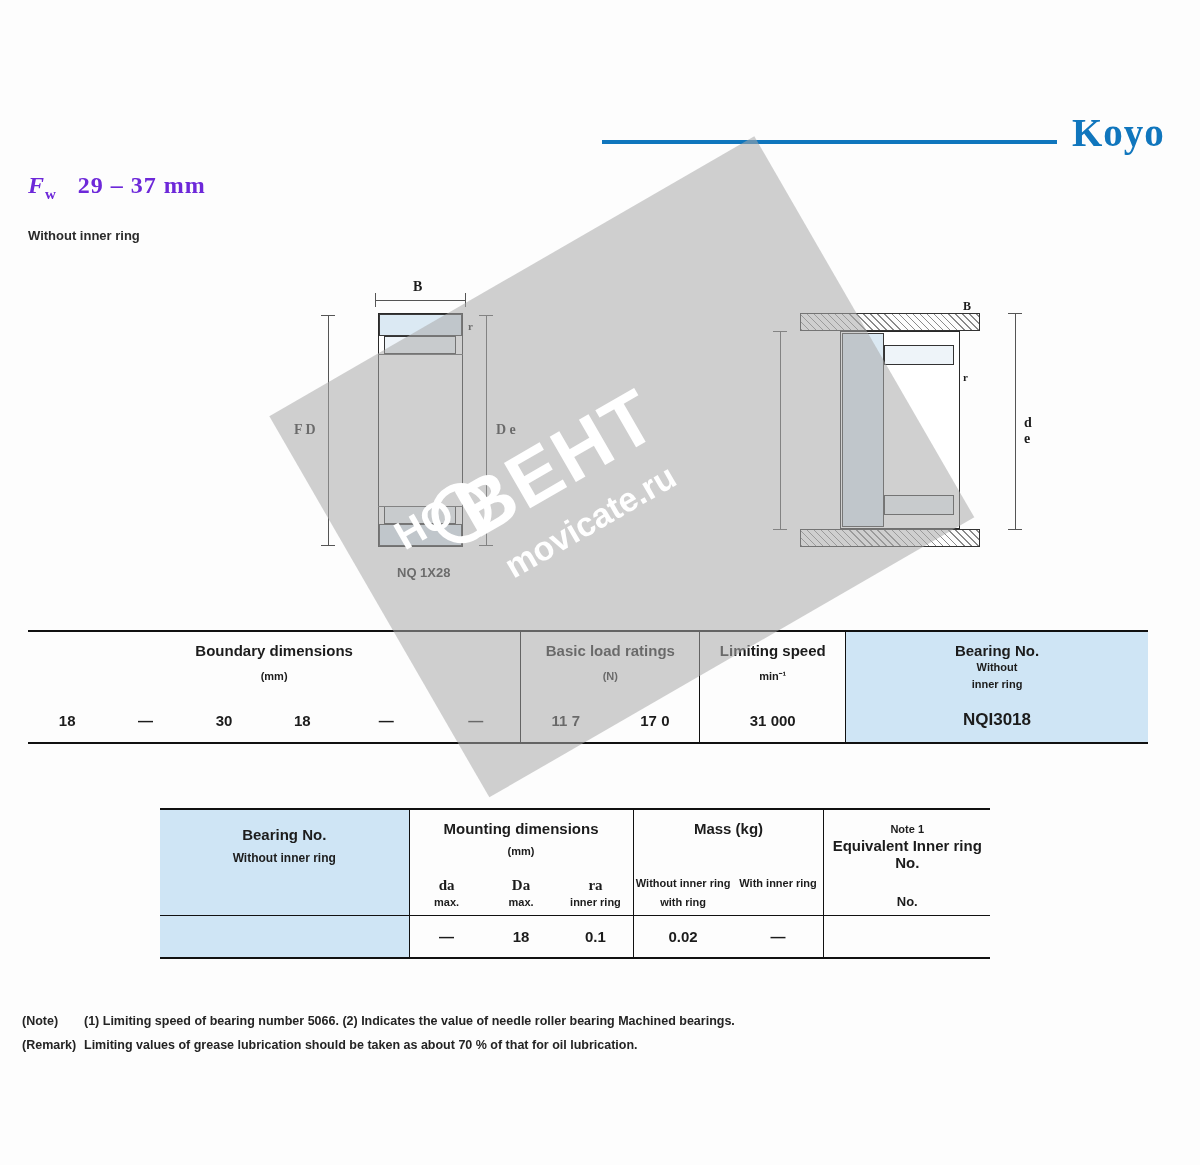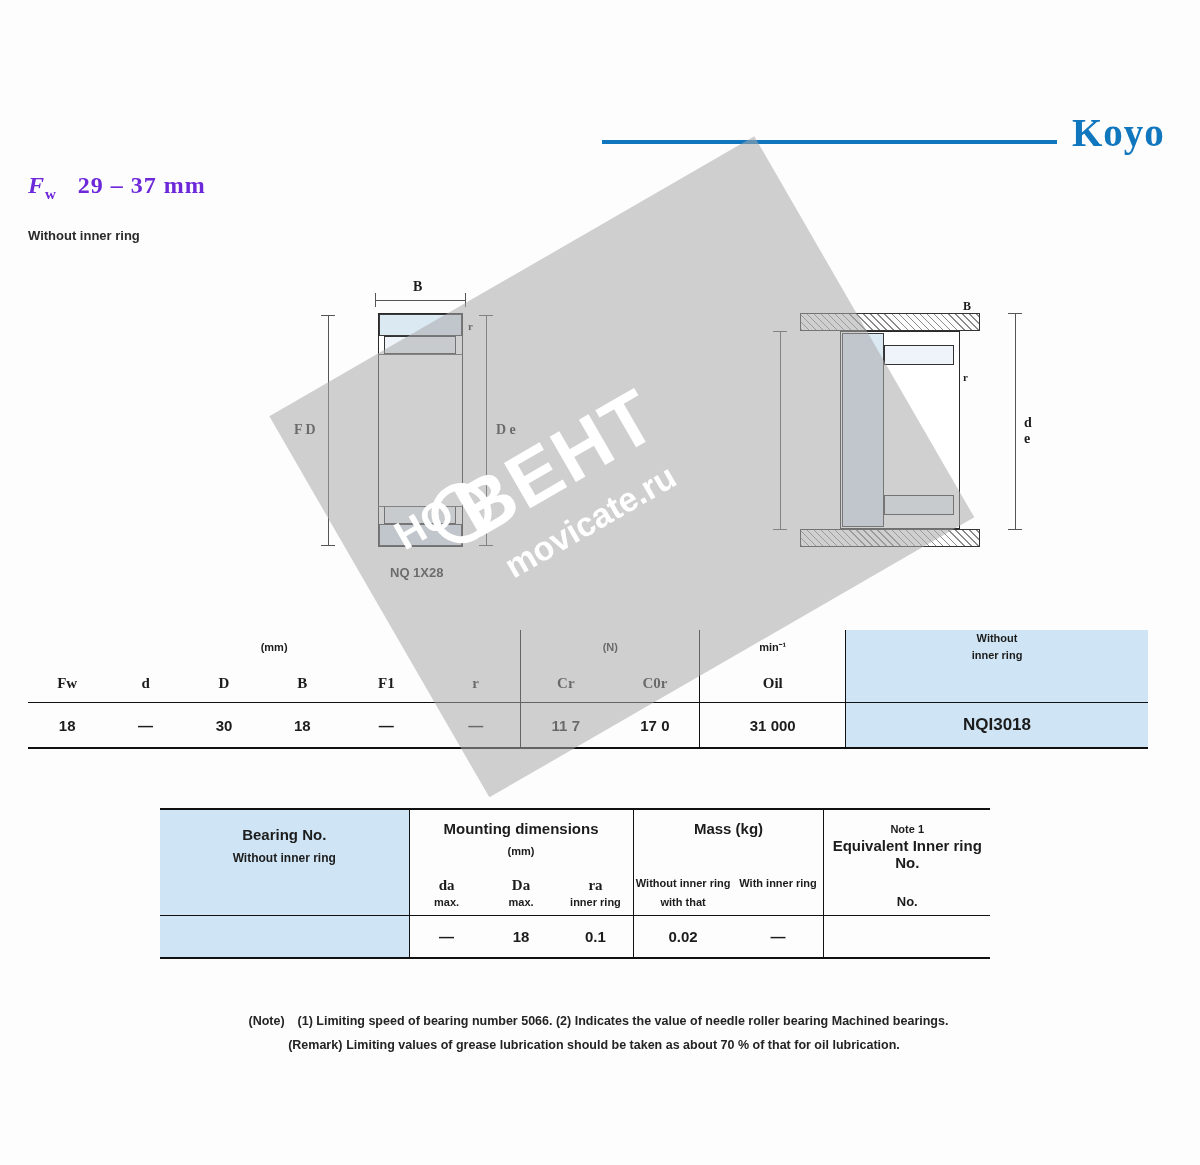--- a/index.html
+++ b/index.html
@@ -180,21 +180,20 @@
   .footnotes {
     position: absolute;
     left: 22px;
     top: 1010px;
     width: 1140px;
     font-size: 12.5px;
     font-weight: bold;
     color: #242424;
     line-height: 1.9;
     filter: blur(0.45px);
-    text-align: center;
   }
   .footnotes .fn-label { display: inline-block; min-width: 62px; }
 
   
   .watermark {
     position: absolute;
     left: 400px;
     top: 250px;
     width: 430px;
     height: 430px;
@@ -288,21 +287,21 @@
     <div class="bearing-fill-blue" style="left:99px; top:39px; width:83px; height:22px;"></div>
     <div class="bearing-fill-blue" style="left:99px; top:249px; width:83px; height:22px;"></div>
 
     <div class="roller" style="left:104px; top:61px; width:72px; height:18px;"></div>
     <div class="roller" style="left:104px; top:231px; width:72px; height:18px;"></div>
 
     <div class="dim-line h-line" style="left:98px; top:79px; width:85px;"></div>
     <div class="dim-line h-line" style="left:98px; top:231px; width:85px;"></div>
     <div class="dim-label" style="left:188px; top:45px; font-size:11px;">r</div>
 
-    <div class="fig-caption" style="left:110px; top:290px;">NQ 1X28</div>
+    <div class="fig-caption" style="left:117px; top:290px;">NQ 1X28</div>
 
     <div class="hatch" style="left:520px; top:38px; width:180px; height:18px;"></div>
     <div class="hatch" style="left:520px; top:254px; width:180px; height:18px;"></div>
 
     <div class="bearing-outline" style="left:560px; top:56px; width:120px; height:198px; background:#ffffff;"></div>
     <div class="bearing-fill-blue" style="left:562px; top:58px; width:42px; height:194px;"></div>
     <div class="roller" style="left:604px; top:70px; width:70px; height:20px;"></div>
     <div class="roller" style="left:604px; top:220px; width:70px; height:20px;"></div>
 
     <div class="dim-line v-line" style="left:500px; top:56px; height:198px;"></div>
@@ -326,38 +325,32 @@
           <col style="width:7%">
           <col style="width:7%">
         <col style="width:8%">
           <col style="width:8%">
         <col style="width:8%">
           <col style="width:8%">
         <col style="width:13%">
         <col style="width:27%">
       </colgroup>
       <tbody>
+          <tr>
+        <td class="hdr-1 tbl-top-border" colspan="6">Boundary dimensions</td>
+        <td class="hdr-1 tbl-top-border vline-l" colspan="2">Basic load ratings</td>
+        <td class="hdr-1 tbl-top-border vline-l">Limiting speed</td>
+        <td class="hdr-1 tbl-top-border vline-l hl">Bearing No.</td>
+      </tr>
       <tr>
         <td class="hdr-2" colspan="6">(mm)</td>
         <td class="hdr-2 vline-l" colspan="2">(N)</td>
         <td class="hdr-2 vline-l">min⁻¹</td>
         <td class="hdr-2 vline-l hl" style="white-space:pre-line; line-height:1.5;">Without
 inner ring</td>
-      </tr>
-      <tr>
-        <td class="hdr-sym tbl-thin-bot">Fw</td>
-        <td class="hdr-sym tbl-thin-bot">d</td>
-        <td class="hdr-sym tbl-thin-bot">D</td>
-        <td class="hdr-sym tbl-thin-bot">B</td>
-        <td class="hdr-sym tbl-thin-bot">F1</td>
-        <td class="hdr-sym tbl-thin-bot">r</td>
-        <td class="hdr-sym tbl-thin-bot vline-l">Cr</td>
-        <td class="hdr-sym tbl-thin-bot">C0r</td>
-        <td class="hdr-sym tbl-thin-bot vline-l">Oil</td>
-        <td class="hdr-sym tbl-thin-bot vline-l hl"></td>
       </tr>
       <tr>
         <td class="data-cell tbl-bot-border">18</td>
         <td class="data-cell tbl-bot-border">—</td>
         <td class="data-cell tbl-bot-border">30</td>
         <td class="data-cell tbl-bot-border">18</td>
         <td class="data-cell tbl-bot-border">—</td>
         <td class="data-cell tbl-bot-border">—</td>
         <td class="data-cell tbl-bot-border vline-l">11 7</td>
         <td class="data-cell tbl-bot-border">17 0</td>
@@ -401,21 +394,21 @@
         <td class="hdr-sym" style="padding-bottom:0;">ra</td>
         <td class="hdr-2 vline-l" style="padding-bottom:0;">Without inner ring</td>
         <td class="hdr-2" style="padding-bottom:0;">With inner ring</td>
         <td class="hdr-2 vline-l"></td>
       </tr>
       <tr>
         <td class="tbl-thin-bot hl"></td>
         <td class="hdr-2 tbl-thin-bot vline-l">max.</td>
         <td class="hdr-2 tbl-thin-bot">max.</td>
         <td class="hdr-2 tbl-thin-bot">inner ring</td>
-        <td class="hdr-2 tbl-thin-bot vline-l">with that</td>
+        <td class="hdr-2 tbl-thin-bot vline-l">with ring</td>
         <td class="hdr-2 tbl-thin-bot"></td>
         <td class="hdr-2 tbl-thin-bot vline-l" style="font-size:13px;">No.</td>
       </tr>
       <tr>
         <td class="data-cell tbl-bot-border hl"></td>
         <td class="data-cell tbl-bot-border vline-l">—</td>
         <td class="data-cell tbl-bot-border">18</td>
         <td class="data-cell tbl-bot-border">0.1</td>
         <td class="data-cell tbl-bot-border vline-l">0.02</td>
         <td class="data-cell tbl-bot-border">—</td>

